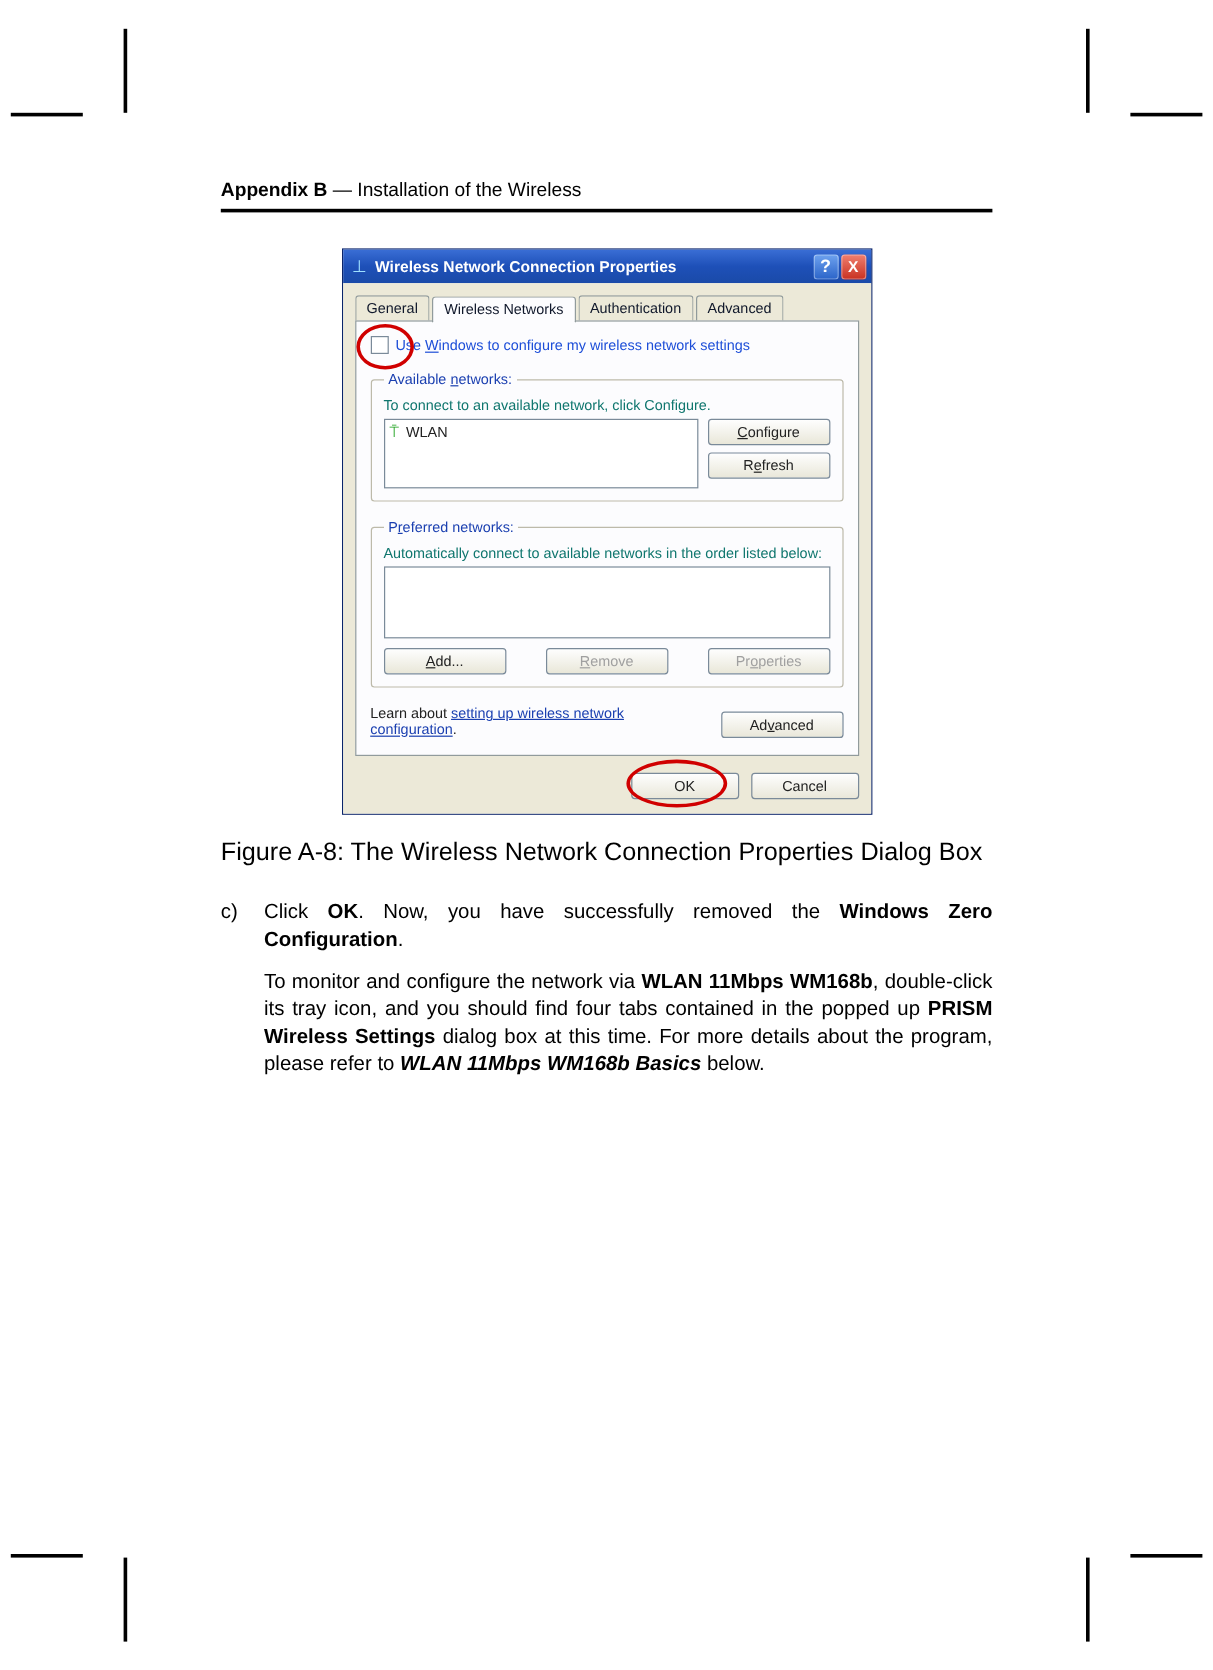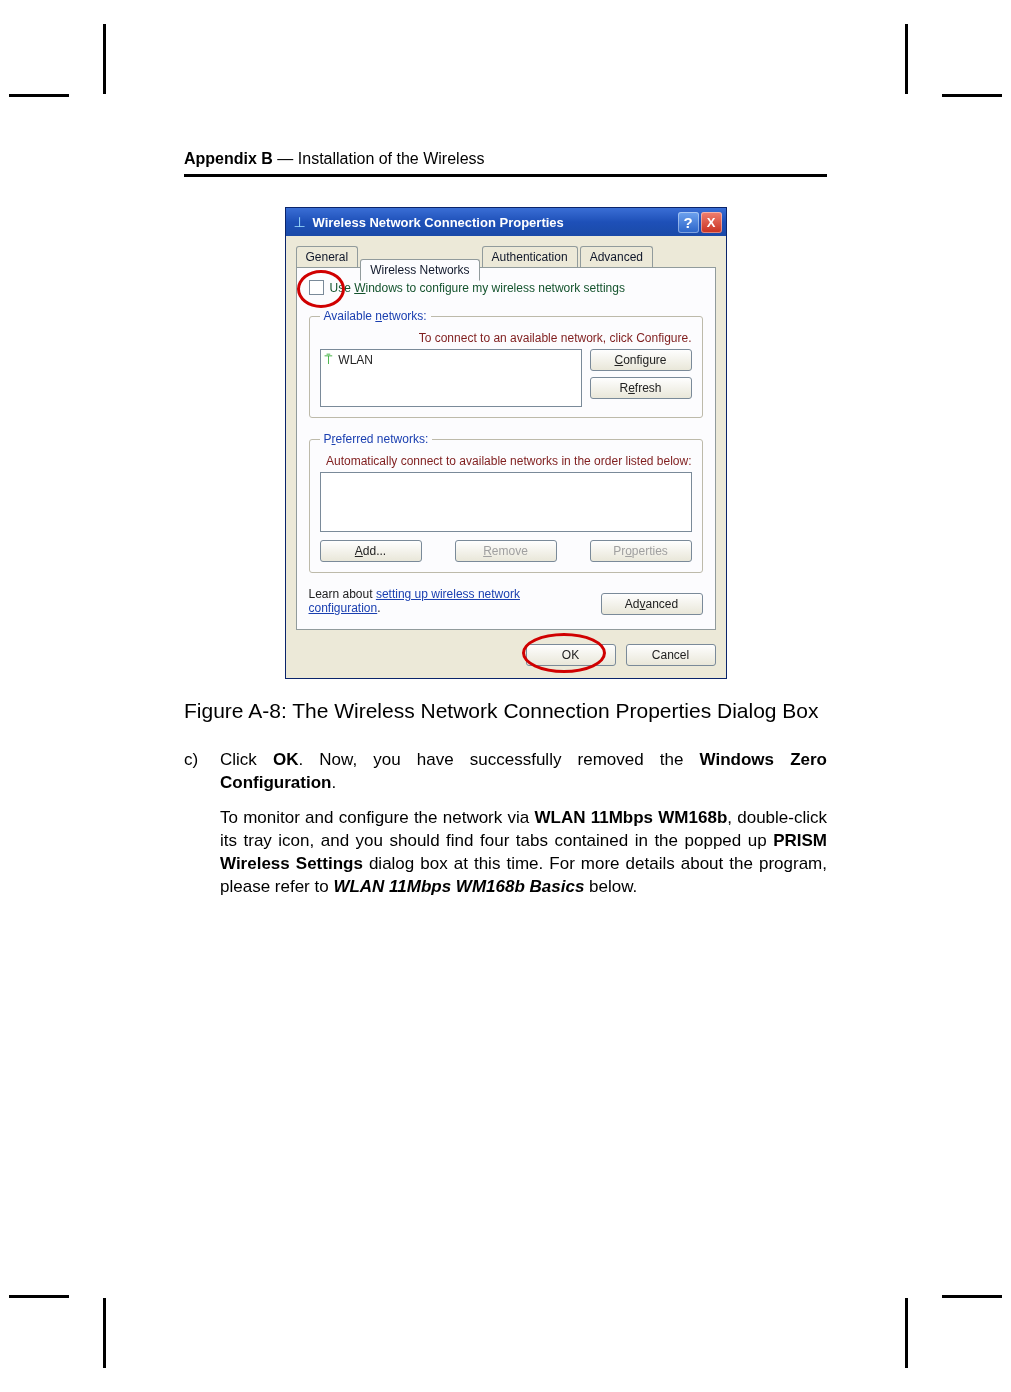--- a/index.html
+++ b/index.html
@@ -96,48 +96,48 @@
     font-size: 12px;
     border-radius: 3px 3px 0 0;
     margin-right: 2px;
     position: relative;
     color:#0f172a;
   }
   .tab.active {
     background: #fcfcfe;
     z-index: 2;
     border-bottom: 1px solid #fcfcfe;
-    top:13px;
+    top:1px;
   }
   .tab-panel {
     border: 1px solid #919b9c;
     background: #fcfcfe;
     padding: 12px 12px 14px 12px;
     position: relative;
   }
 
   .checkbox-row { display:flex; align-items:center; margin-bottom: 14px; position:relative;}
   .checkbox {
     width:13px;height:13px;border:1px solid #7a8a99;background:#fff;margin-right:6px;
   }
-  .checkbox-row .cblabel { font-size:12px; color:#14532d; }
+  .checkbox-row .cblabel { font-size:12px; color:#1d4ed8; }
   .cblabel .ul { text-decoration: underline; }
 
   fieldset.group {
     border: 1px solid #bdbaaa;
     border-radius: 3px;
     margin: 0 0 14px 0;
     padding: 8px 10px 10px 10px;
   }
   fieldset.group legend {
     padding: 0 4px;
     color: #1a3fb0;
     font-size: 12px;
   }
-  .instr { font-size:12px; color:#7f1d1d; margin-bottom:4px;text-align:right; }
+  .instr { font-size:12px; color:#0f766e; margin-bottom:4px; }
   .inner-row { display:flex; gap:8px; }
   .listbox {
     flex:1;
     border: 1px solid #7a8a99;
     background:#fff;
     height: 58px;
     padding: 2px 4px;
     box-sizing:border-box;
   }
   .listbox.tall { height: 60px; }

